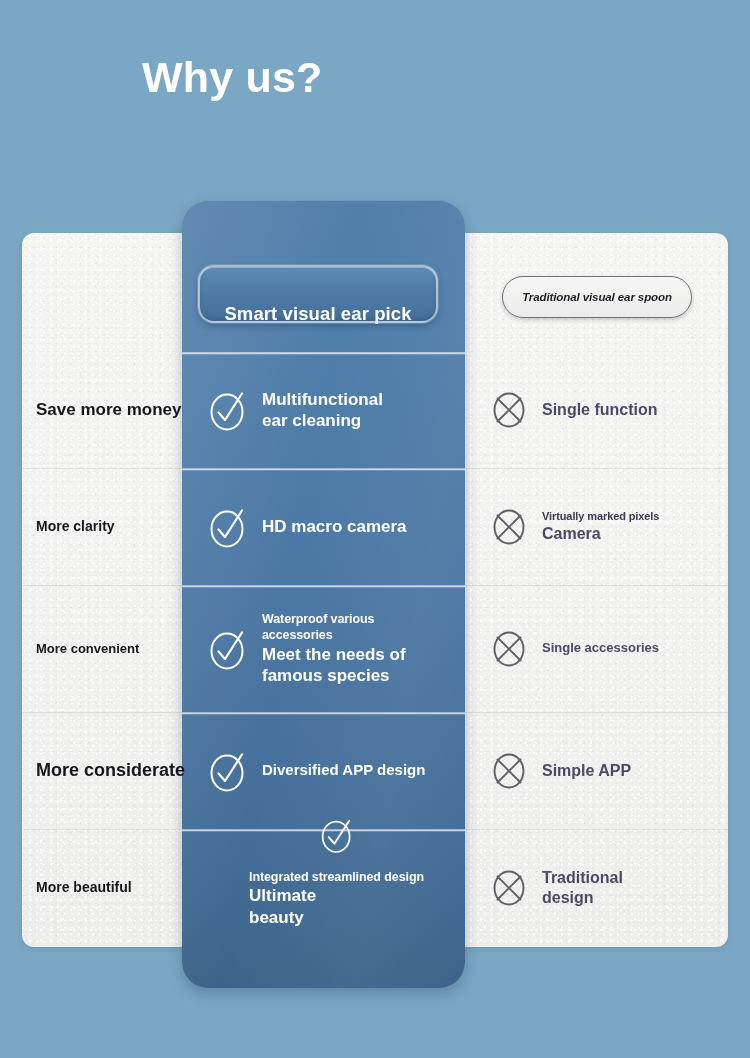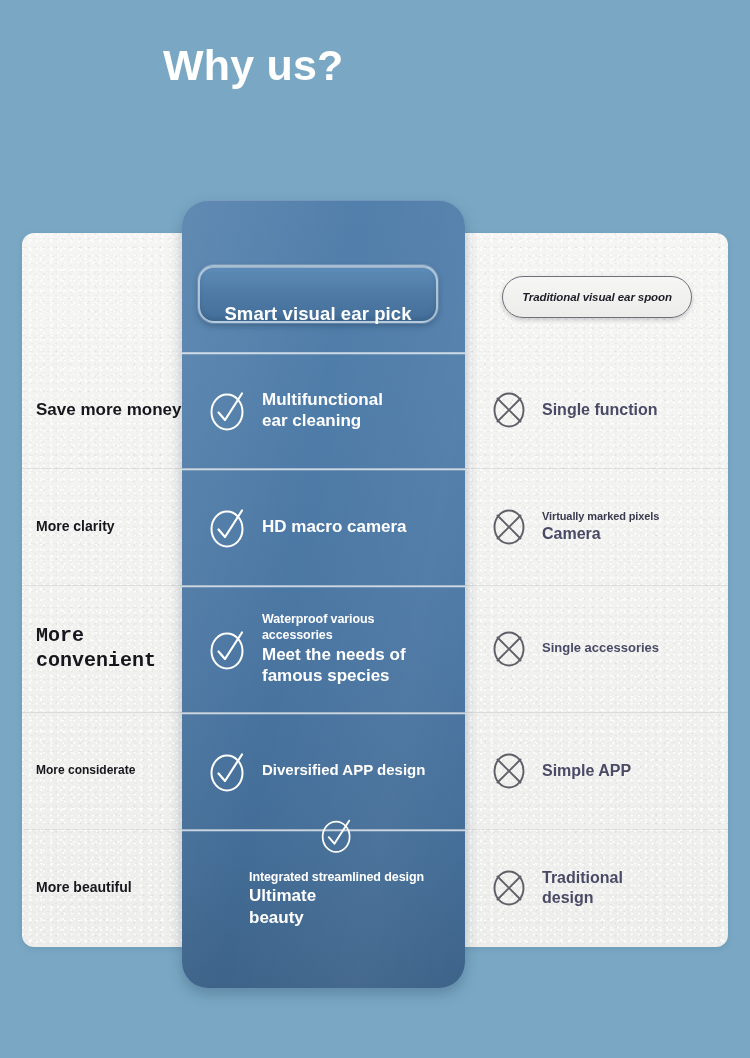--- a/index.html
+++ b/index.html
@@ -11,24 +11,23 @@
     height: 1058px;
     background: #7aa8c4;
     font-family: "Liberation Sans", sans-serif;
     overflow: hidden;
     position: relative;
   }
 
   
   .header {
     position: absolute;
-    top: 4px; left: 0;
+    top: 16px; left: 0;
     width: 626px;
     height: 180px;
-    margin-left: 21px;
   }
   .title {
     position: absolute;
     left: 142px;
     top: 38px;
     font-size: 43px;
     font-weight: bold;
     color: #ffffff;
     letter-spacing: 0.2px;
     line-height: 1.1;
@@ -298,21 +297,21 @@
     <ellipse cx="19" cy="22" rx="14.5" ry="16.5" fill="none" stroke="#5f5f68" stroke-width="1.9"></ellipse>
     <path d="M 7.5 10.5 L 30.5 33.5" fill="none" stroke="#5f5f68" stroke-width="1.9" stroke-linecap="round"></path>
     <path d="M 30.5 10.5 L 7.5 33.5" fill="none" stroke="#5f5f68" stroke-width="1.9" stroke-linecap="round"></path>
   </svg>
       <div class="gray-cell-text">
         <div class="gtxt-small">Virtually marked pixels</div>
         <div class="gtxt-large">Camera</div>
       </div>
     </div>
     <div class="row-sep" style="top: 585px;"></div>
-    <div class="row-label" style="font-size: 20px; top: 624.5px; height: 48px; display: flex; align-items: center; position: absolute; font-family: Liberation Mono, monospace;">More convenient</div>
+    <div class="row-label" style="font-size: 13px; top: 624.5px; height: 48px; display: flex; align-items: center; position: absolute;">More convenient</div>
     <div class="blue-cell" style="top: 585px; height: 127px;">
       <svg viewBox="0 0 40 46" class="icon-check">
     <ellipse cx="19" cy="25" rx="15.5" ry="17.5" fill="none" stroke="#ffffff" stroke-width="2"></ellipse>
     <path d="M 10.5 25.5 L 17 33 L 34 6.5" fill="none" stroke="#ffffff" stroke-width="2.2" stroke-linecap="round" stroke-linejoin="round"></path>
   </svg>
       <div class="blue-cell-text">
         <div class="txt-small">Waterproof various<br>accessories</div>
         <div class="txt-large">Meet the needs of<br>famous species</div>
       </div>
     </div>
@@ -320,21 +319,21 @@
       <svg viewBox="0 0 38 44" class="icon-cross">
     <ellipse cx="19" cy="22" rx="14.5" ry="16.5" fill="none" stroke="#5f5f68" stroke-width="1.9"></ellipse>
     <path d="M 7.5 10.5 L 30.5 33.5" fill="none" stroke="#5f5f68" stroke-width="1.9" stroke-linecap="round"></path>
     <path d="M 30.5 10.5 L 7.5 33.5" fill="none" stroke="#5f5f68" stroke-width="1.9" stroke-linecap="round"></path>
   </svg>
       <div class="gray-cell-text">
         <div class="gtxt-mid">Single accessories</div>
       </div>
     </div>
     <div class="row-sep" style="top: 712px;"></div>
-    <div class="row-label" style="font-size: 12px; top: 746.5px; height: 48px; display: flex; align-items: center; position: absolute;">More considerate</div>
+    <div class="row-label" style="font-size: 18px; top: 746.5px; height: 48px; display: flex; align-items: center; position: absolute;">More considerate</div>
     <div class="blue-cell" style="top: 712px; height: 117px;">
       <svg viewBox="0 0 40 46" class="icon-check">
     <ellipse cx="19" cy="25" rx="15.5" ry="17.5" fill="none" stroke="#ffffff" stroke-width="2"></ellipse>
     <path d="M 10.5 25.5 L 17 33 L 34 6.5" fill="none" stroke="#ffffff" stroke-width="2.2" stroke-linecap="round" stroke-linejoin="round"></path>
   </svg>
       <div class="blue-cell-text">
         <div class="txt-large-sm">Diversified APP design</div>
       </div>
     </div>
     <div class="gray-cell" style="position: absolute; top: 712px; height: 117px;">

